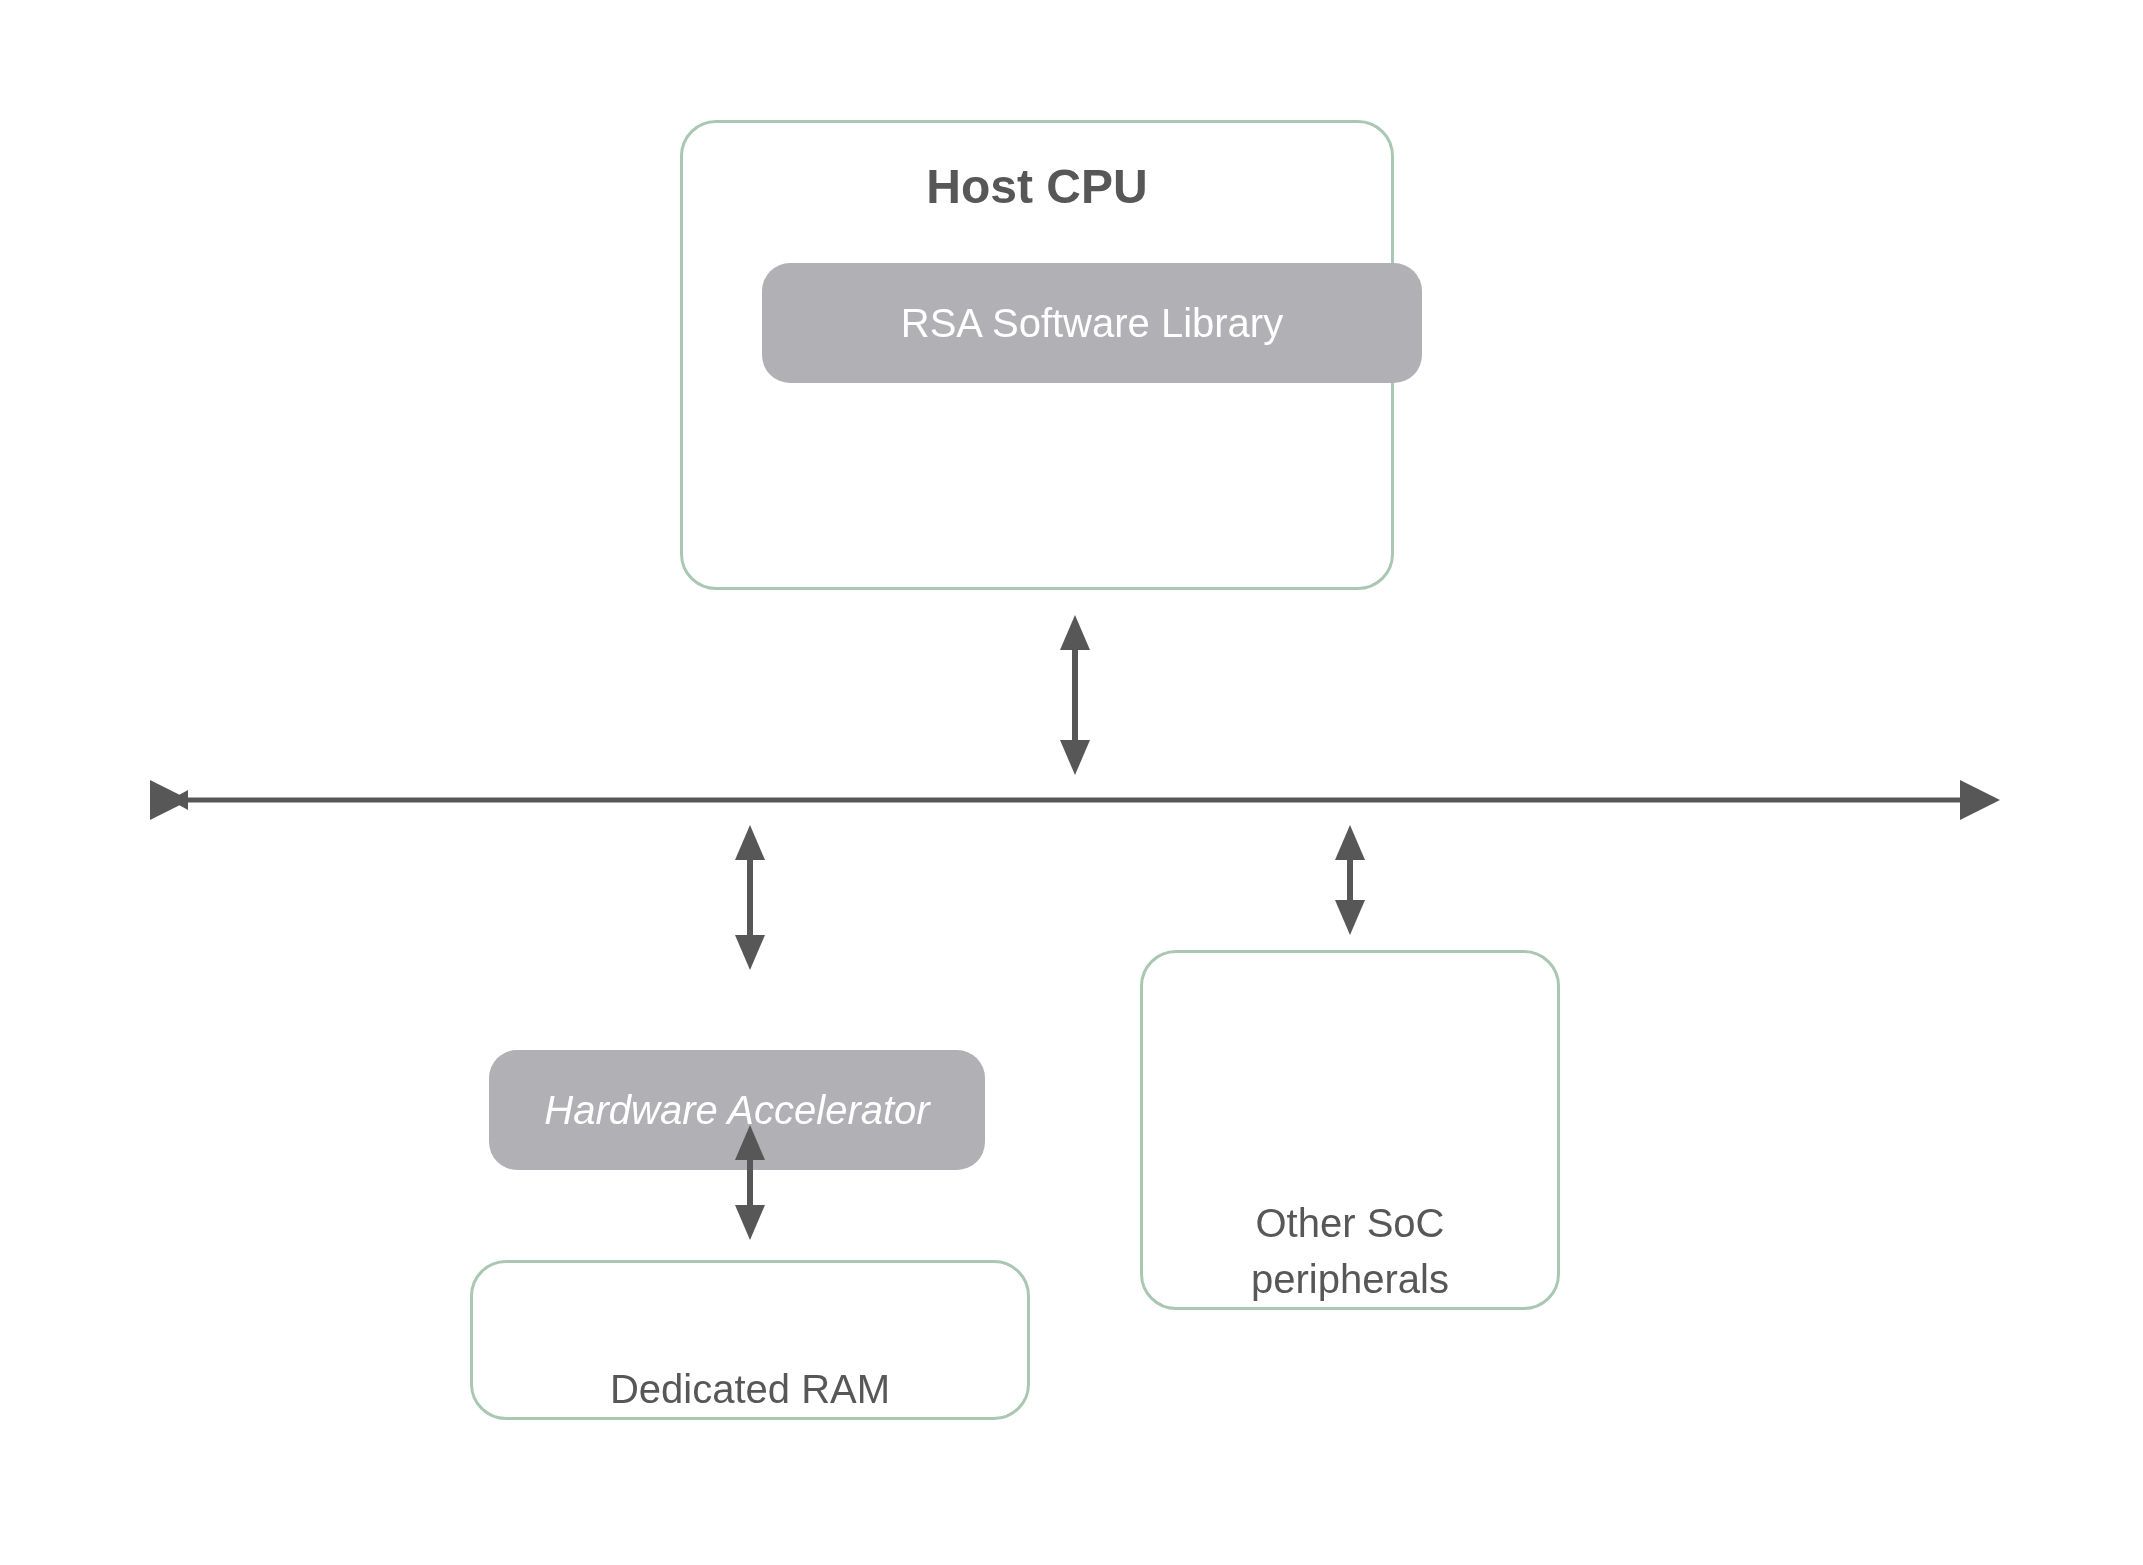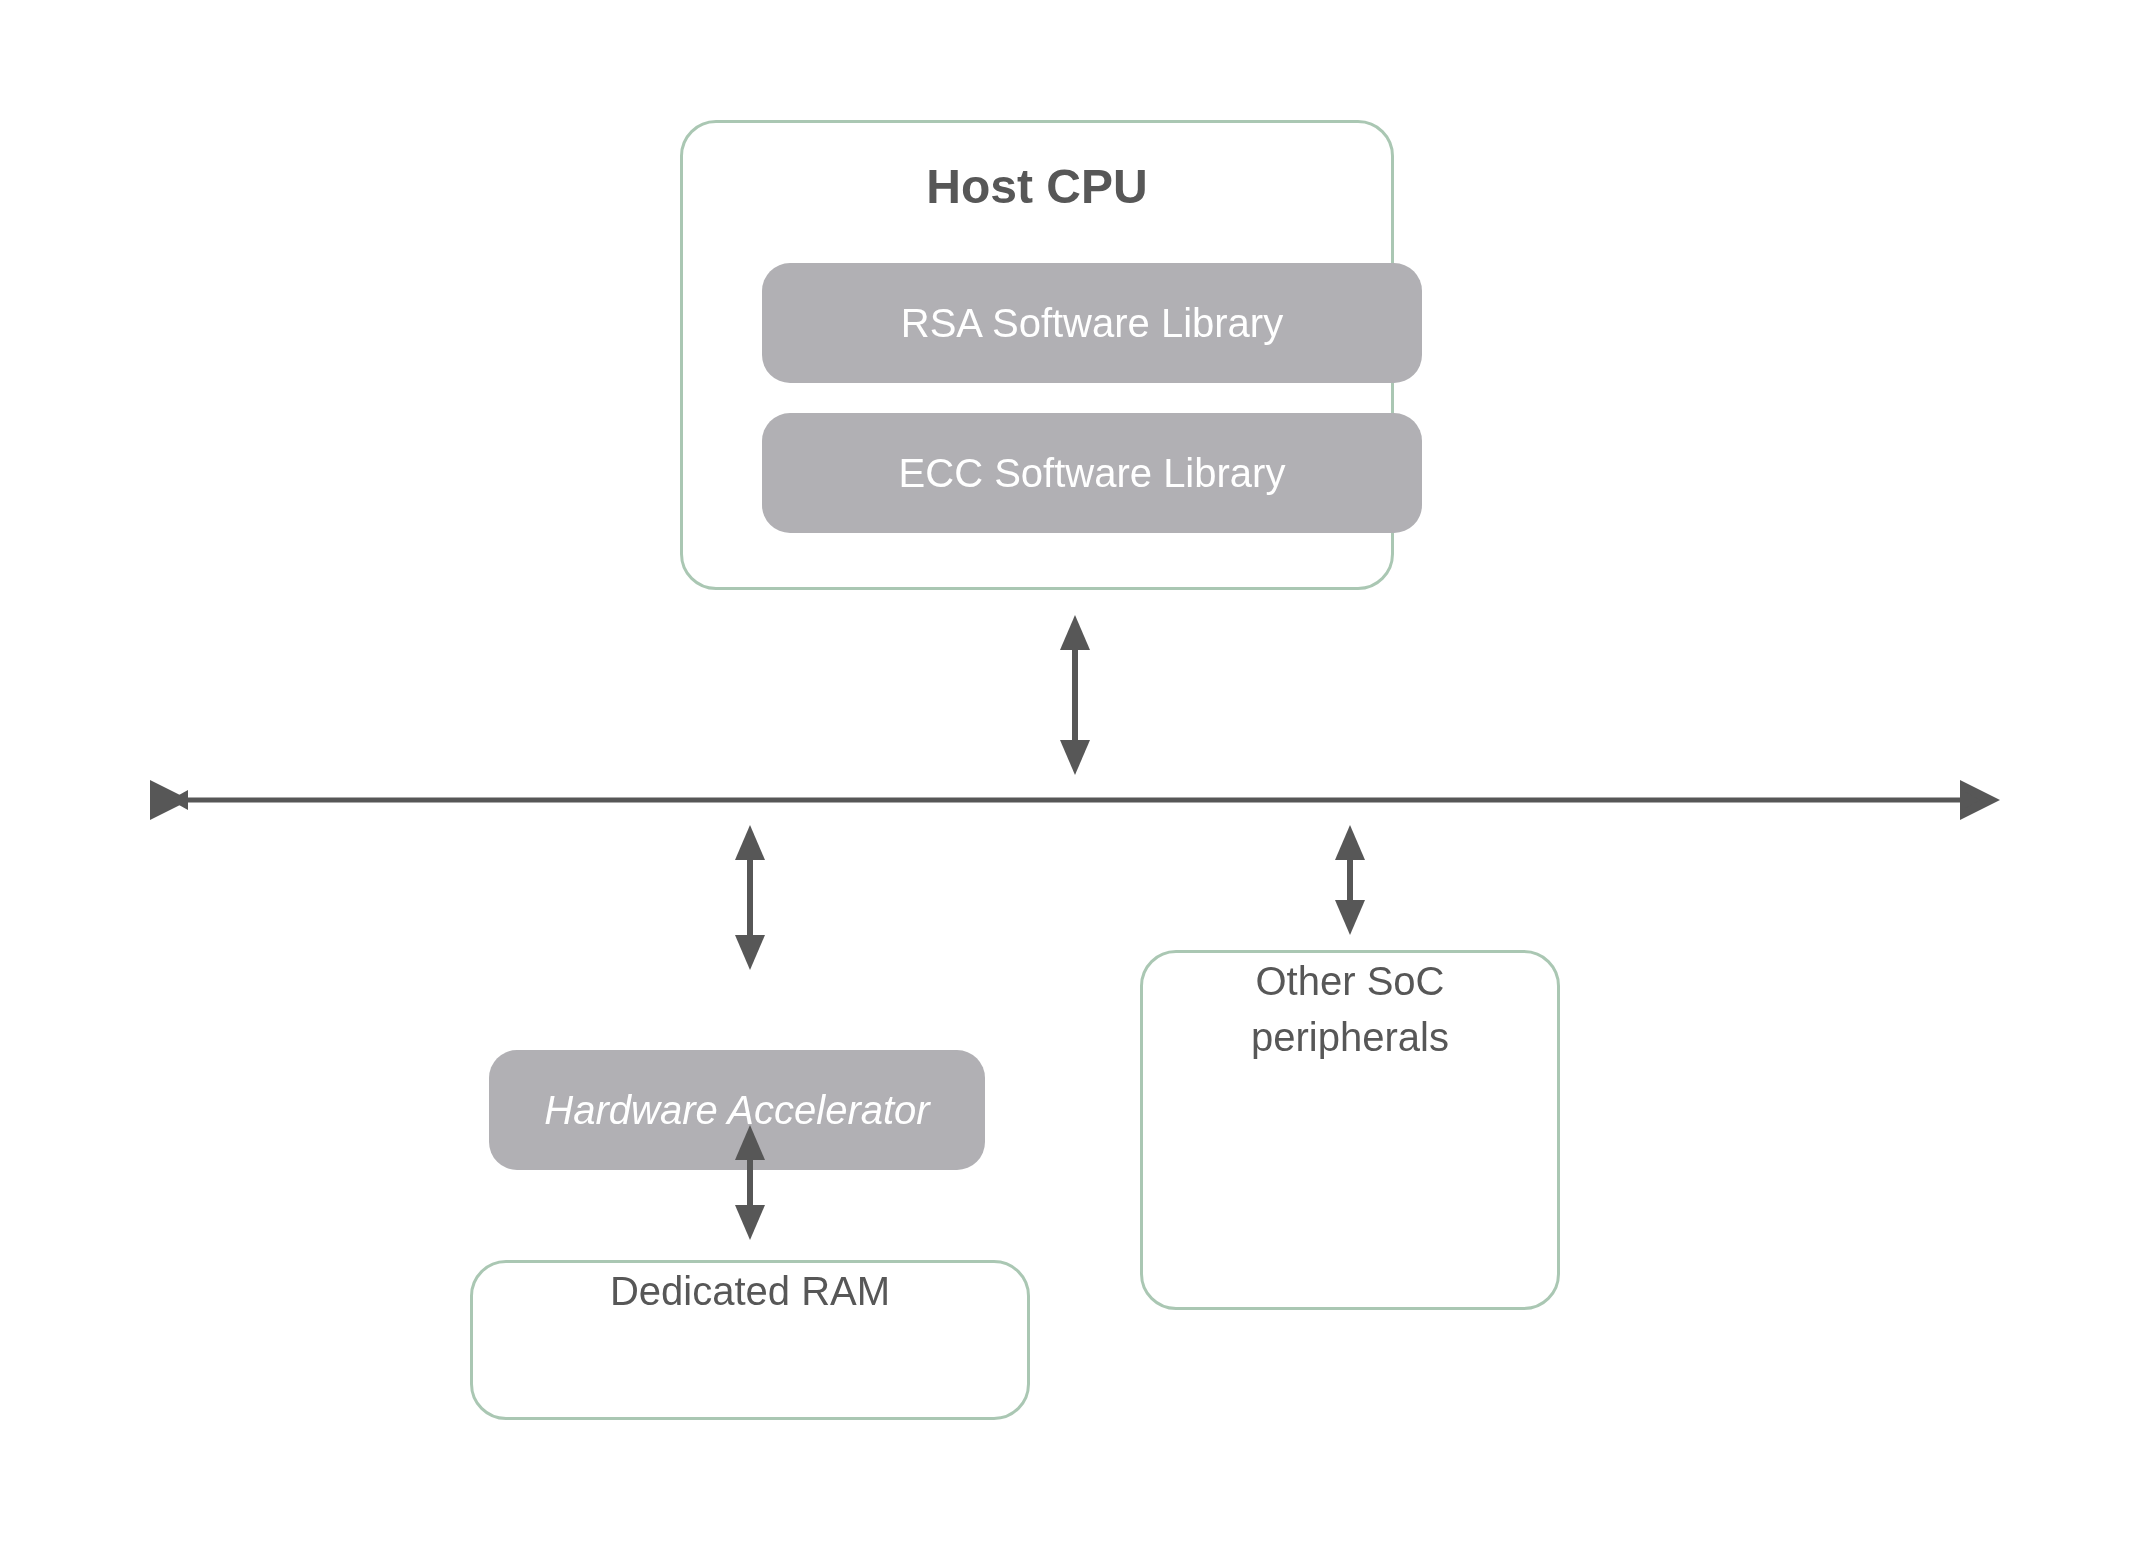--- a/index.html
+++ b/index.html
@@ -42,39 +42,36 @@
     }
     .label-dark {
       color: #575757;
       font-size: 40px;
       font-weight: 400;
       text-align: center;
       line-height: 1.4;
     }
     .flex-center {
       display: flex;
-      align-items: flex-start;
+      align-items: flex-end;
       justify-content: center;
     }
   </style>
 </head>
 <body>
 
 <div class="canvas">
 
   <div class="box-outline" style="left:680px; top:120px; width:714px; height:470px;">
     <div class="title" style="left:50%; transform:translateX(-50%); top:36px;">Host CPU</div>
 
     <div class="box-filled" style="left:60px; top:140px; width:660px; height:120px;">
       <span class="label-white">RSA Software Library</span>
     </div>
 
-    <div class="box-filled" style="left:60px; top:290px; width:660px; height:120px;">
-      <span class="label-white">ECC Software Library</span>
-    </div>
   </div>
 
   <div class="box-filled" style="left:470px; top:1050px; width:496px; height:120px;font-style:italic;">
     <span class="label-white">Hardware Accelerator</span>
   </div>
 
   <div class="box-outline flex-center" style="left:470px; top:1260px; width:560px; height:160px;">
     <span class="label-dark">Dedicated RAM</span>
   </div>
 

